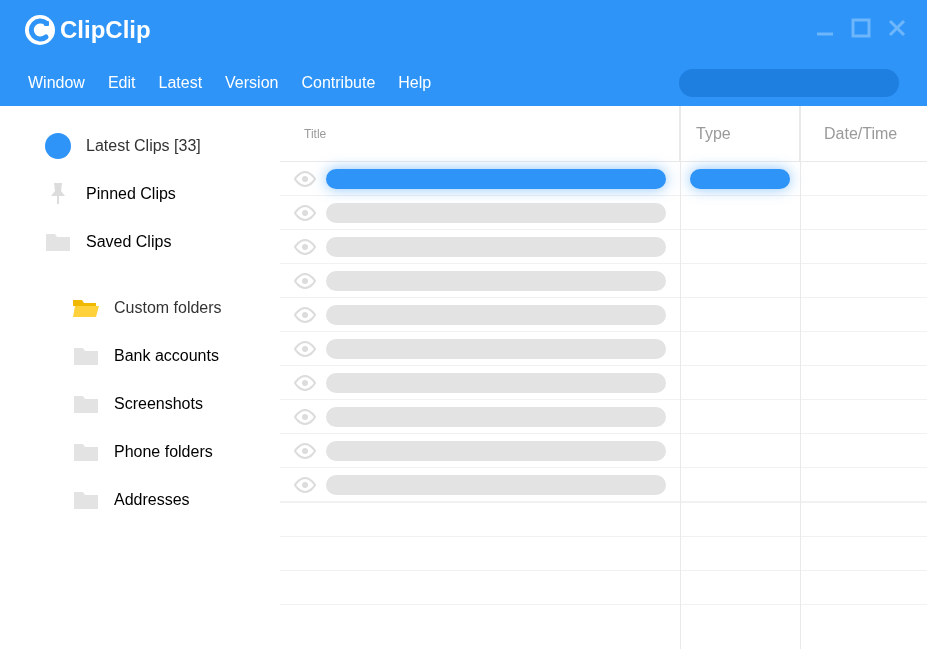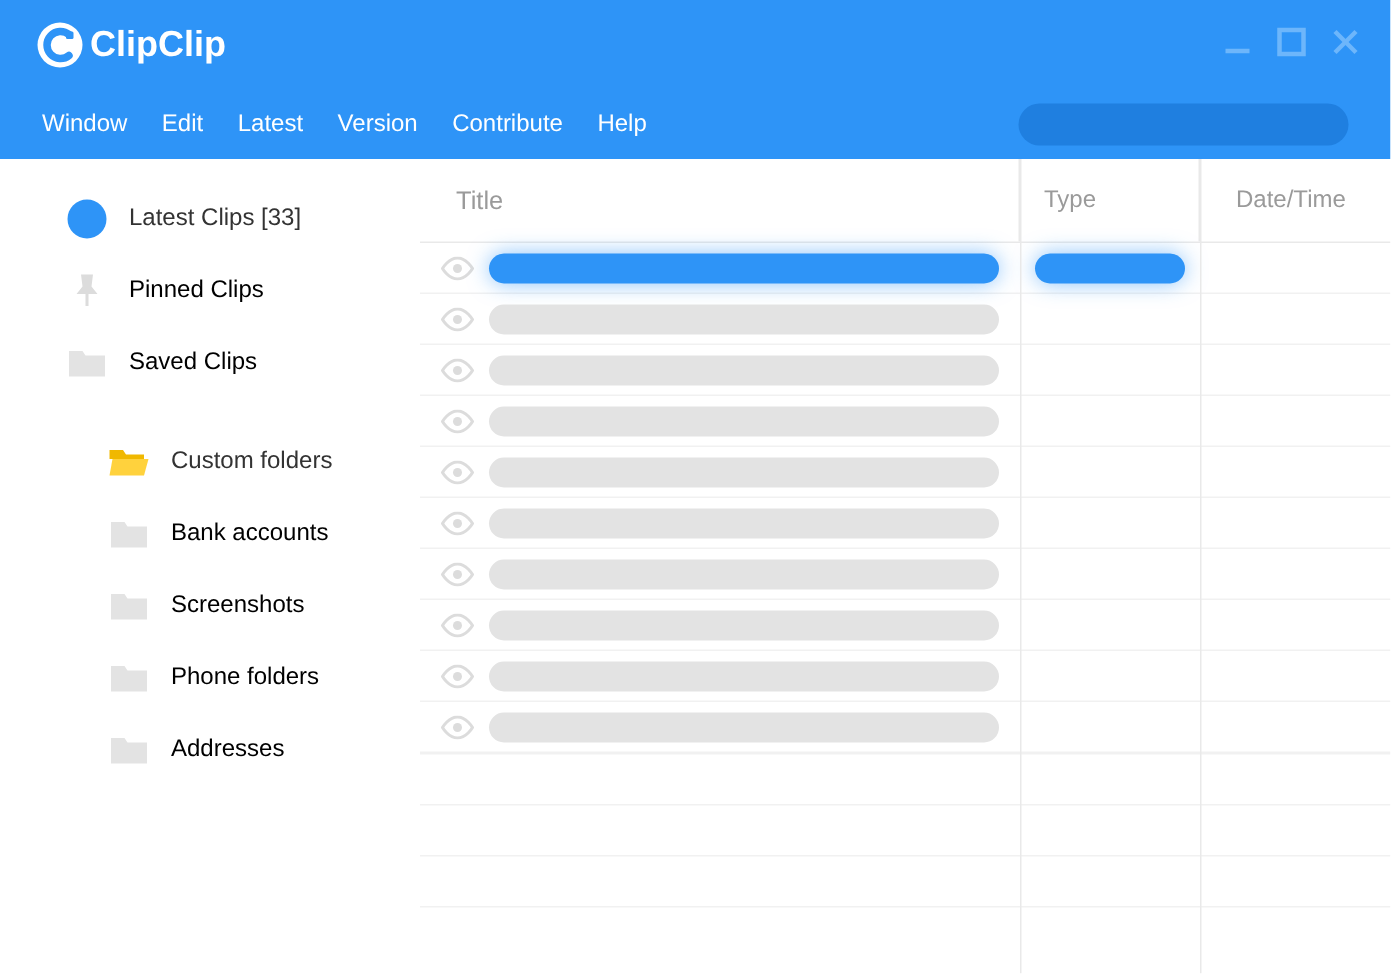--- a/index.html
+++ b/index.html
@@ -28,21 +28,21 @@
 .side-item.dark .side-label { color: #333; }
 .indent { padding-left: 48px; }
 .side-sep { height: 18px; }
 
 .dot-icon { width: 26px; height: 26px; border-radius: 50%; background: #2e94f7; }
 .pin-icon svg, .folder-icon svg { display:block; }
 
 
 .content { flex: 1; position: relative; }
 .col-headers { display: flex; height: 56px; align-items: center; border-bottom: 1px solid #e9e9e9; }
-.col-title { padding-left: 24px; color: #9a9a9a; font-size: 17px; }
+.col-title { padding-left: 24px; color: #9a9a9a; font-size: 12px; }
 .c1 { width: 400px; border-right: 1px solid #e9e9e9; height: 100%; display:flex; align-items:center; }
 .c2 { width: 120px; border-right: 1px solid #e9e9e9; height: 100%; display:flex; align-items:center; padding-left: 16px; color:#9a9a9a; }
 .c3 { flex:1; padding-left: 24px; color:#9a9a9a; display:flex; align-items:center; }
 
 .rows { }
 .row { display: flex; height: 34px; align-items: center; border-bottom: 1px solid #f1f1f1; }
 .cell1 { width: 400px; display:flex; align-items:center; gap: 10px; padding-left: 14px; }
 .cell2 { width: 120px; display:flex; align-items:center; justify-content:center; }
 .cell3 { flex:1; }
 .eye { color: #dcdcdc; display:flex; }

